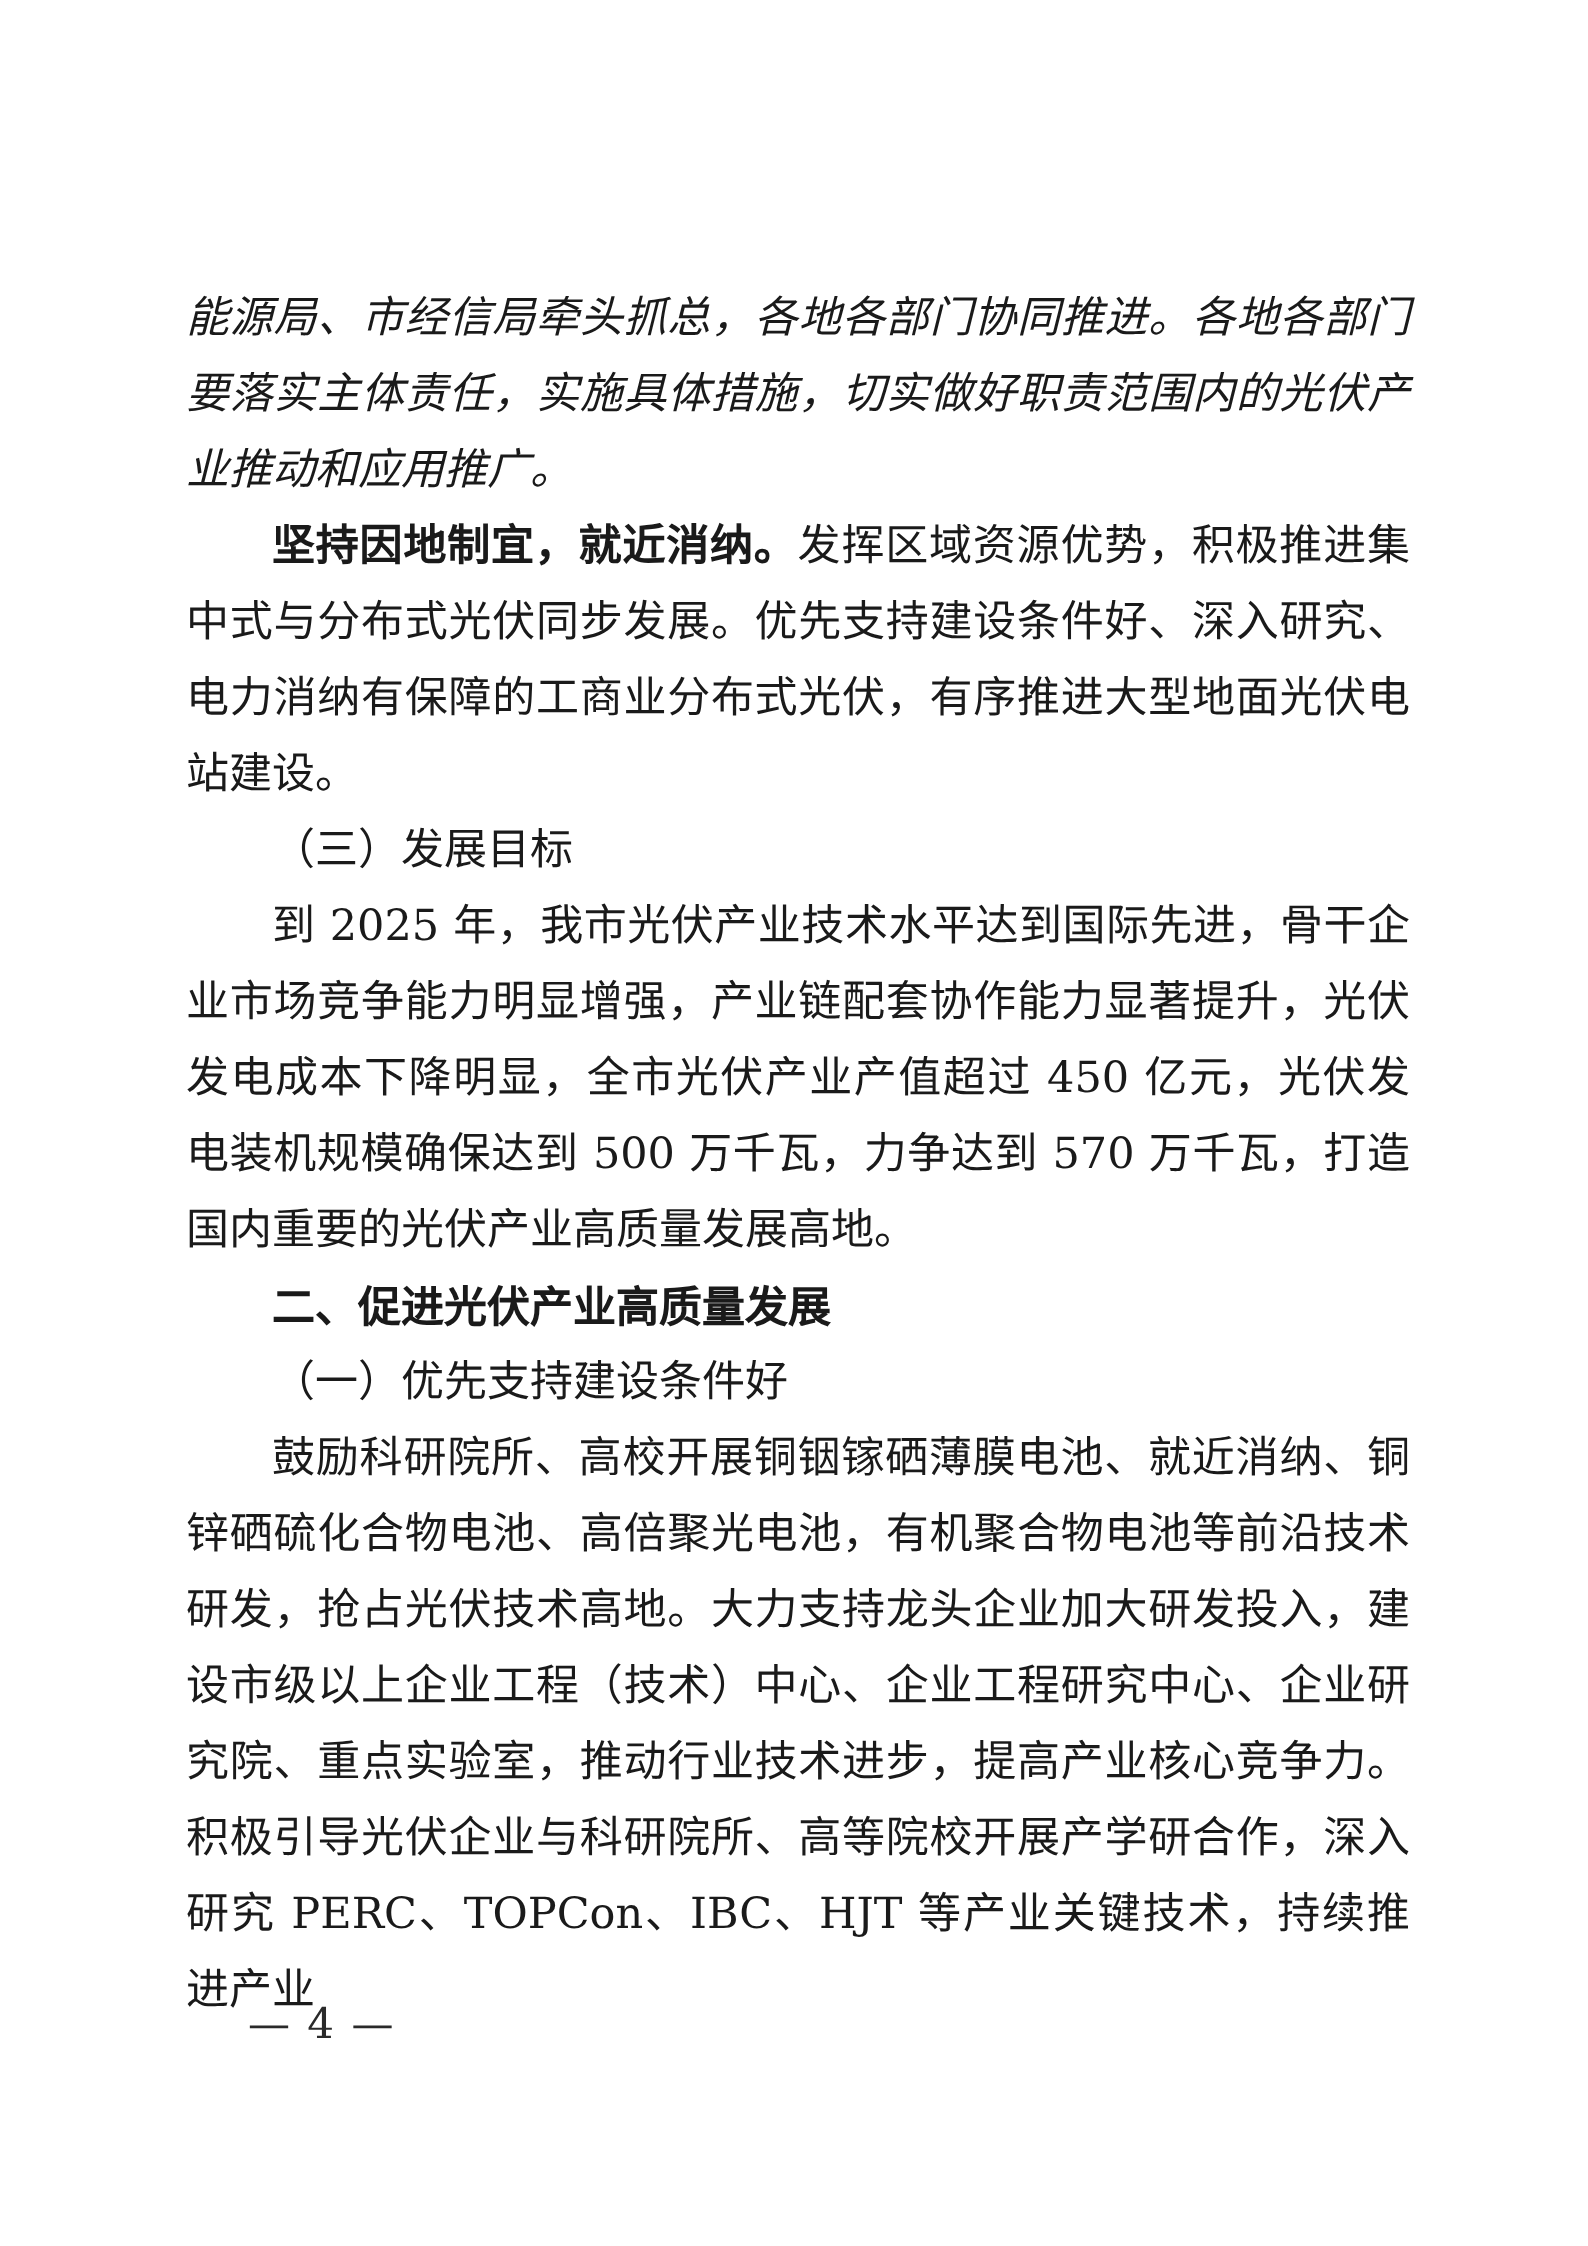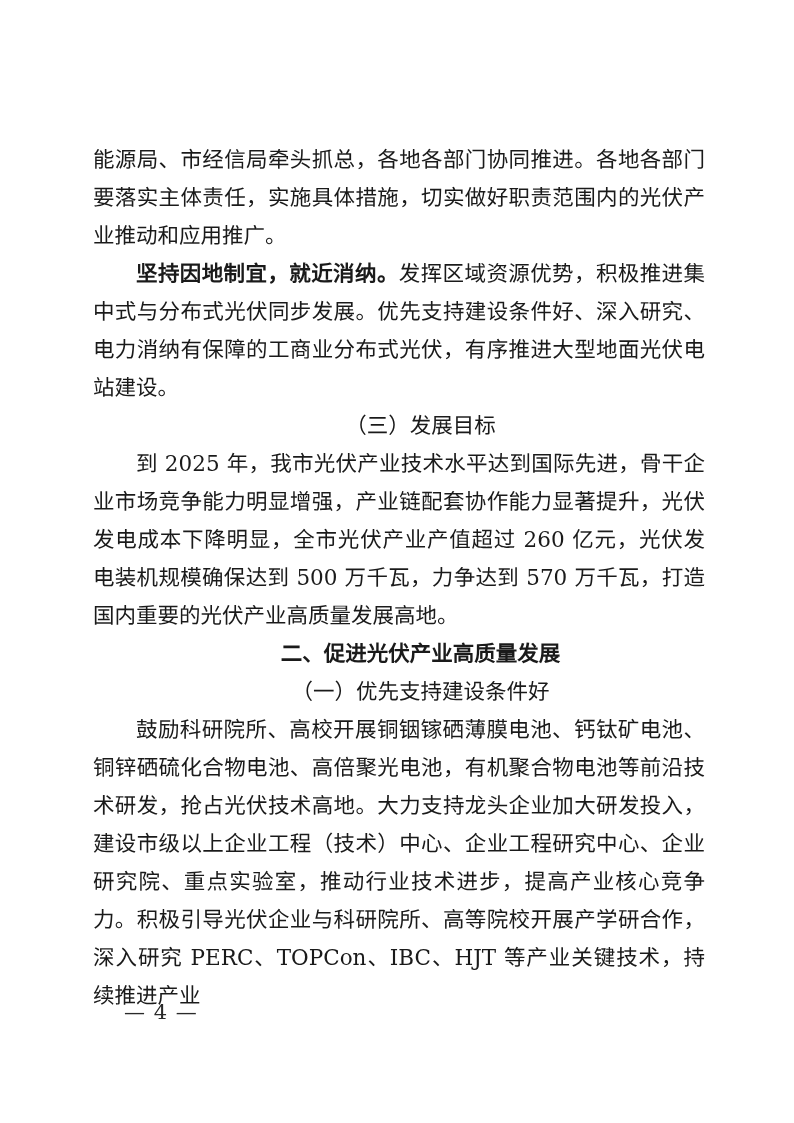--- a/index.html
+++ b/index.html
@@ -19,30 +19,30 @@
     top: 141px;
     width: 612px;
   }
   .para {
     font-size: 21.5px;
     line-height: 38px;
     text-align: justify;
     text-indent: 2em;
     word-break: break-all;
   }
-  .no-indent { text-indent: 0; }
+  .no-indent { text-indent: 0; font-style: italic; }
   .lead-bold { font-weight: bold; }
   .heading-hei {
     font-family: Liberation Sans, sans-serif;
     font-weight: bold;
-    text-align: center;
+    text-align: left;
   }
   .heading-kai {
     font-weight: normal;
-    text-align: center;
+    text-align: left;
   }
   .footer {
     position: absolute;
     left: 124px;
     top: 997px;
     font-size: 21px;
     line-height: 30px;
     color: #2a2a2a;
     letter-spacing: 1px;
   }
@@ -53,25 +53,25 @@
 <div class="page">
 
   <div class="content">
 
     <p class="para no-indent">能源局、市经信局牵头抓总，各地各部门协同推进。各地各部门要落实主体责任，实施具体措施，切实做好职责范围内的光伏产业推动和应用推广。</p>
 
     <p class="para"><span class="lead-bold">坚持因地制宜，就近消纳。</span><span>发挥区域资源优势，积极推进集中式与分布式光伏同步发展。优先支持建设条件好、深入研究、电力消纳有保障的工商业分布式光伏，有序推进大型地面光伏电站建设。</span></p>
 
     <p class="para heading-kai">（三）发展目标</p>
 
-    <p class="para">到 2025 年，我市光伏产业技术水平达到国际先进，骨干企业市场竞争能力明显增强，产业链配套协作能力显著提升，光伏发电成本下降明显，全市光伏产业产值超过 260 亿元，光伏发电装机规模确保达到 500 万千瓦，力争达到 570 万千瓦，打造国内重要的光伏产业高质量发展高地。</p>
+    <p class="para">到 2025 年，我市光伏产业技术水平达到国际先进，骨干企业市场竞争能力明显增强，产业链配套协作能力显著提升，光伏发电成本下降明显，全市光伏产业产值超过 450 亿元，光伏发电装机规模确保达到 500 万千瓦，力争达到 570 万千瓦，打造国内重要的光伏产业高质量发展高地。</p>
 
     <p class="para heading-hei">二、促进光伏产业高质量发展</p>
 
     <p class="para heading-kai">（一）优先支持建设条件好</p>
 
-    <p class="para">鼓励科研院所、高校开展铜铟镓硒薄膜电池、钙钛矿电池、铜锌硒硫化合物电池、高倍聚光电池，有机聚合物电池等前沿技术研发，抢占光伏技术高地。大力支持龙头企业加大研发投入，建设市级以上企业工程（技术）中心、企业工程研究中心、企业研究院、重点实验室，推动行业技术进步，提高产业核心竞争力。积极引导光伏企业与科研院所、高等院校开展产学研合作，深入研究 PERC、TOPCon、IBC、HJT 等产业关键技术，持续推进产业</p>
+    <p class="para">鼓励科研院所、高校开展铜铟镓硒薄膜电池、就近消纳、铜锌硒硫化合物电池、高倍聚光电池，有机聚合物电池等前沿技术研发，抢占光伏技术高地。大力支持龙头企业加大研发投入，建设市级以上企业工程（技术）中心、企业工程研究中心、企业研究院、重点实验室，推动行业技术进步，提高产业核心竞争力。积极引导光伏企业与科研院所、高等院校开展产学研合作，深入研究 PERC、TOPCon、IBC、HJT 等产业关键技术，持续推进产业</p>
 
   </div>
 
   <div class="footer">— 4 —</div>
 
 </div>
 
 </body></html>

